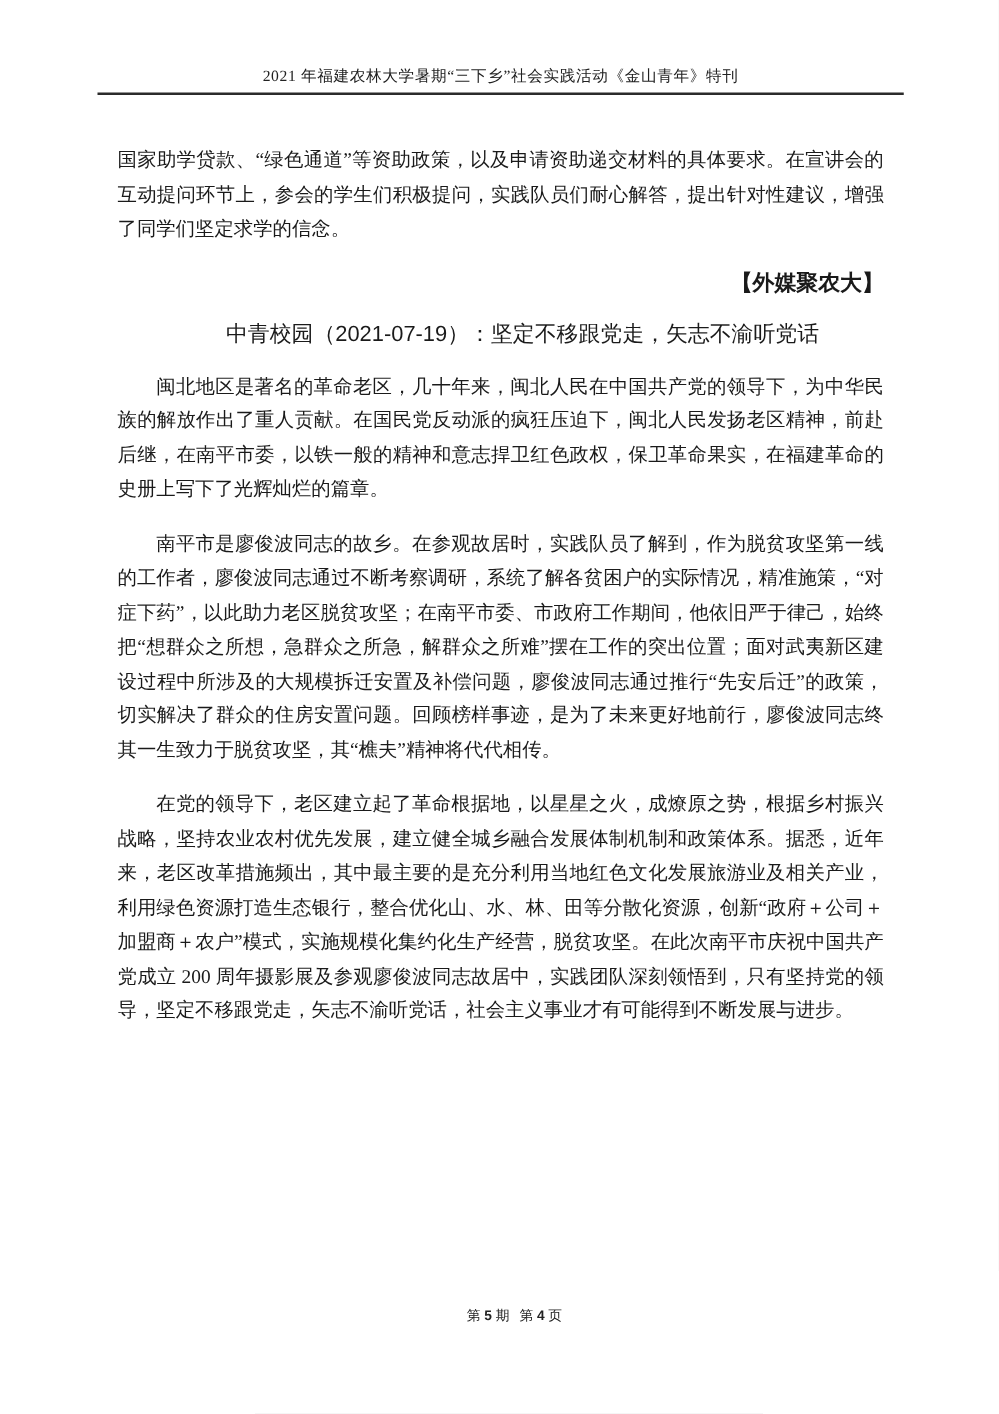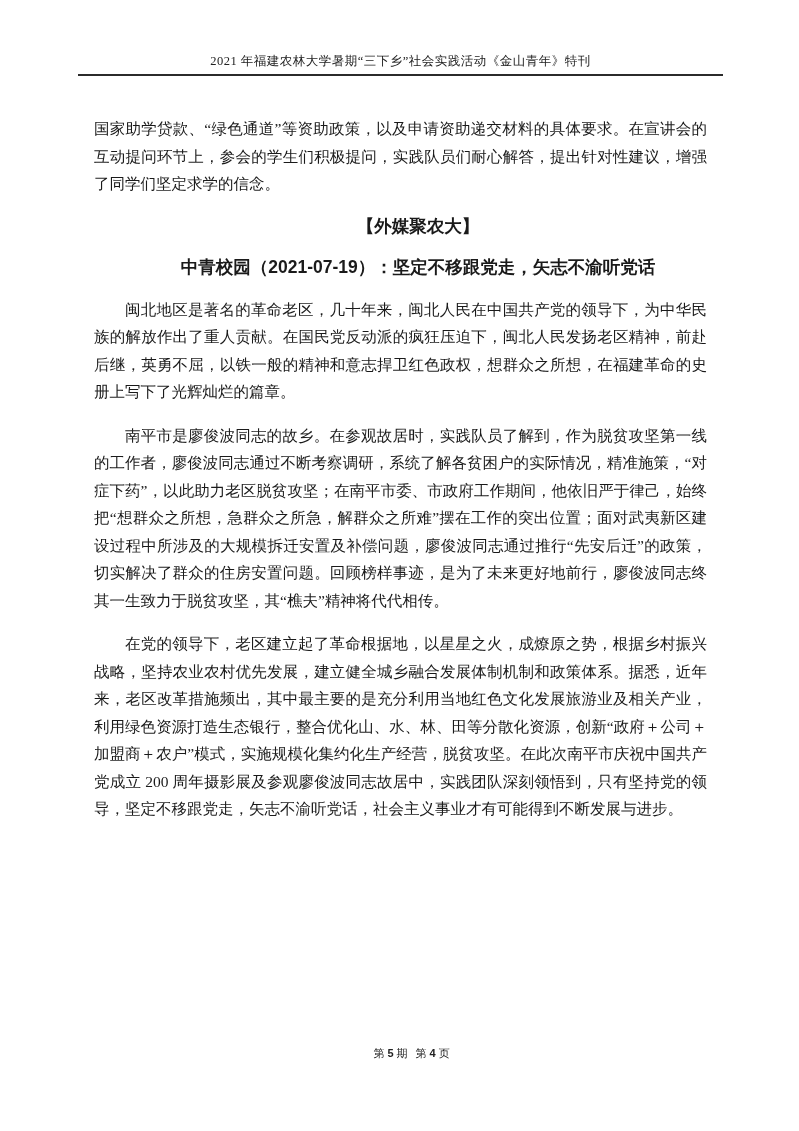--- a/index.html
+++ b/index.html
@@ -54,27 +54,27 @@
   }
   .content p.no-indent {
     text-indent: 0;
   }
   .section-heading {
     margin: 30px 0 0 0;
     font-family: "Liberation Sans", "DejaVu Sans", sans-serif;
     font-weight: bold;
     font-size: 17.5px;
     line-height: 24px;
-    text-align: center;
+    text-align: right;
     text-indent: 0;
   }
   .article-title {
     margin: 13px 0 8px 0;
     font-family: "Liberation Sans", "DejaVu Sans", sans-serif;
-    font-weight: bold;
+    font-weight: normal;
     font-size: 17.5px;
     line-height: 26px;
     text-align: center;
     text-indent: 0;
   }
   
   .footer {
     position: absolute;
     top: 1046px;
     left: 0;
@@ -107,21 +107,21 @@
     <div class="header-rule"></div>
   </div>
 
   <div class="content">
     <p class="no-indent">国家助学贷款、“绿色通道”等资助政策，以及申请资助递交材料的具体要求。在宣讲会的互动提问环节上，参会的学生们积极提问，实践队员们耐心解答，提出针对性建议，增强了同学们坚定求学的信念。</p>
 
     <p class="section-heading">【外媒聚农大】</p>
 
     <p class="article-title">中青校园（2021-07-19）：坚定不移跟党走，矢志不渝听党话</p>
 
-    <p>闽北地区是著名的革命老区，几十年来，闽北人民在中国共产党的领导下，为中华民族的解放作出了重人贡献。在国民党反动派的疯狂压迫下，闽北人民发扬老区精神，前赴后继，英勇不屈，以铁一般的精神和意志捍卫红色政权，想群众之所想，在福建革命的史册上写下了光辉灿烂的篇章。</p>
+    <p>闽北地区是著名的革命老区，几十年来，闽北人民在中国共产党的领导下，为中华民族的解放作出了重人贡献。在国民党反动派的疯狂压迫下，闽北人民发扬老区精神，前赴后继，在南平市委，以铁一般的精神和意志捍卫红色政权，保卫革命果实，在福建革命的史册上写下了光辉灿烂的篇章。</p>
     <p>南平市是廖俊波同志的故乡。在参观故居时，实践队员了解到，作为脱贫攻坚第一线的工作者，廖俊波同志通过不断考察调研，系统了解各贫困户的实际情况，精准施策，“对症下药”，以此助力老区脱贫攻坚；在南平市委、市政府工作期间，他依旧严于律己，始终把“想群众之所想，急群众之所急，解群众之所难”摆在工作的突出位置；面对武夷新区建设过程中所涉及的大规模拆迁安置及补偿问题，廖俊波同志通过推行“先安后迁”的政策，切实解决了群众的住房安置问题。回顾榜样事迹，是为了未来更好地前行，廖俊波同志终其一生致力于脱贫攻坚，其“樵夫”精神将代代相传。</p>
     <p>在党的领导下，老区建立起了革命根据地，以星星之火，成燎原之势，根据乡村振兴战略，坚持农业农村优先发展，建立健全城乡融合发展体制机制和政策体系。据悉，近年来，老区改革措施频出，其中最主要的是充分利用当地红色文化发展旅游业及相关产业，利用绿色资源打造生态银行，整合优化山、水、林、田等分散化资源，创新“政府＋公司＋加盟商＋农户”模式，实施规模化集约化生产经营，脱贫攻坚。在此次南平市庆祝中国共产党成立 200 周年摄影展及参观廖俊波同志故居中，实践团队深刻领悟到，只有坚持党的领导，坚定不移跟党走，矢志不渝听党话，社会主义事业才有可能得到不断发展与进步。</p>
   </div>
 
   <div class="footer">
     <span class="word">第</span><span class="num">5</span><span class="word">期</span><span class="gap"></span><span class="word">第</span><span class="num">4</span><span class="word">页</span>
   </div>
 
 </div>
 

